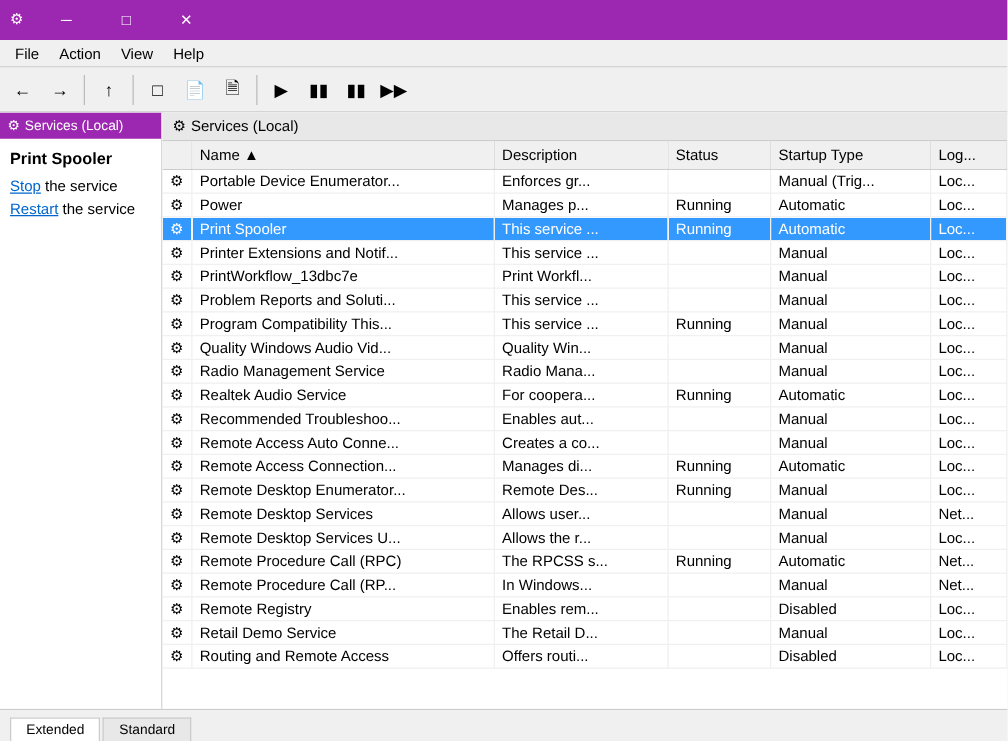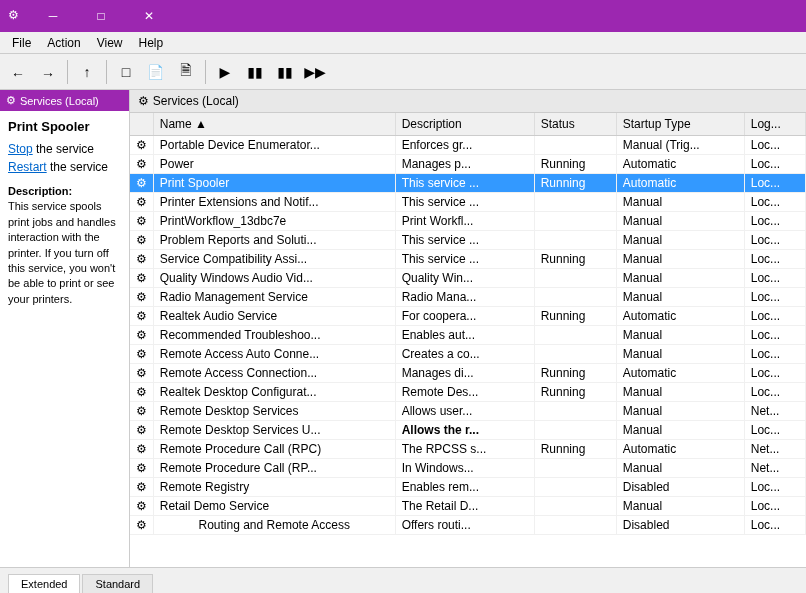--- a/index.html
+++ b/index.html
@@ -213,24 +213,20 @@
       <span>Services (Local)</span>
     </div>
     <div class="left-panel-content">
       <div class="left-panel-title">Print Spooler</div>
       <div>
         <span class="left-panel-link">Stop</span><span> the service</span>
       </div>
       <div style="margin-top:4px;">
         <span class="left-panel-link">Restart</span><span> the service</span>
       </div>
-      <div class="left-panel-description">
-        <strong>Description:</strong><br>
-        <span>This service spools print jobs and handles interaction with the printer. If you turn off this service, you won't be able to print or see your printers.</span>
-      </div>
     </div>
   </div>
 
   <div class="right-panel">
     <div class="right-panel-header">
       <span>⚙</span>
       <span>Services (Local)</span>
     </div>
 
     <div class="services-table">
@@ -289,21 +285,21 @@
             <tr>
               <td class="icon-cell"><span class="service-icon">⚙</span></td>
               <td style="max-width: 170px;">Problem Reports and Soluti...</td>
               <td style="max-width: 120px;">This service ...</td>
               <td></td>
               <td>Manual</td>
               <td>Loc...</td>
             </tr>
             <tr>
               <td class="icon-cell"><span class="service-icon">⚙</span></td>
-              <td style="max-width: 170px;">Service Compatibility Assi...</td>
+              <td style="max-width: 170px;">Program Compatibility This...</td>
               <td style="max-width: 120px;">This service ...</td>
               <td>Running</td>
               <td>Manual</td>
               <td>Loc...</td>
             </tr>
             <tr>
               <td class="icon-cell"><span class="service-icon">⚙</span></td>
               <td style="max-width: 170px;">Quality Windows Audio Vid...</td>
               <td style="max-width: 120px;">Quality Win...</td>
               <td></td>
@@ -345,38 +341,38 @@
             <tr>
               <td class="icon-cell"><span class="service-icon">⚙</span></td>
               <td style="max-width: 170px;">Remote Access Connection...</td>
               <td style="max-width: 120px;">Manages di...</td>
               <td>Running</td>
               <td>Automatic</td>
               <td>Loc...</td>
             </tr>
             <tr>
               <td class="icon-cell"><span class="service-icon">⚙</span></td>
-              <td style="max-width: 170px;">Realtek Desktop Configurat...</td>
+              <td style="max-width: 170px;">Remote Desktop Enumerator...</td>
               <td style="max-width: 120px;">Remote Des...</td>
               <td>Running</td>
               <td>Manual</td>
               <td>Loc...</td>
             </tr>
             <tr>
               <td class="icon-cell"><span class="service-icon">⚙</span></td>
               <td style="max-width: 170px;">Remote Desktop Services</td>
               <td style="max-width: 120px;">Allows user...</td>
               <td></td>
               <td>Manual</td>
               <td>Net...</td>
             </tr>
             <tr>
               <td class="icon-cell"><span class="service-icon">⚙</span></td>
               <td style="max-width: 170px;">Remote Desktop Services U...</td>
-              <td style="max-width: 120px; font-weight: bold;">Allows the r...</td>
+              <td style="max-width: 120px;">Allows the r...</td>
               <td></td>
               <td>Manual</td>
               <td>Loc...</td>
             </tr>
             <tr>
               <td class="icon-cell"><span class="service-icon">⚙</span></td>
               <td style="max-width: 170px;">Remote Procedure Call (RPC)</td>
               <td style="max-width: 120px;">The RPCSS s...</td>
               <td>Running</td>
               <td>Automatic</td>
@@ -401,21 +397,21 @@
             <tr>
               <td class="icon-cell"><span class="service-icon">⚙</span></td>
               <td style="max-width: 170px;">Retail Demo Service</td>
               <td style="max-width: 120px;">The Retail D...</td>
               <td></td>
               <td>Manual</td>
               <td>Loc...</td>
             </tr>
             <tr>
               <td class="icon-cell"><span class="service-icon">⚙</span></td>
-              <td style="max-width: 170px; text-align: center;">Routing and Remote Access</td>
+              <td style="max-width: 170px;">Routing and Remote Access</td>
               <td style="max-width: 120px;">Offers routi...</td>
               <td></td>
               <td>Disabled</td>
               <td>Loc...</td>
             </tr>
           </tbody>
       </table>
     </div>
   </div>
 </div>

